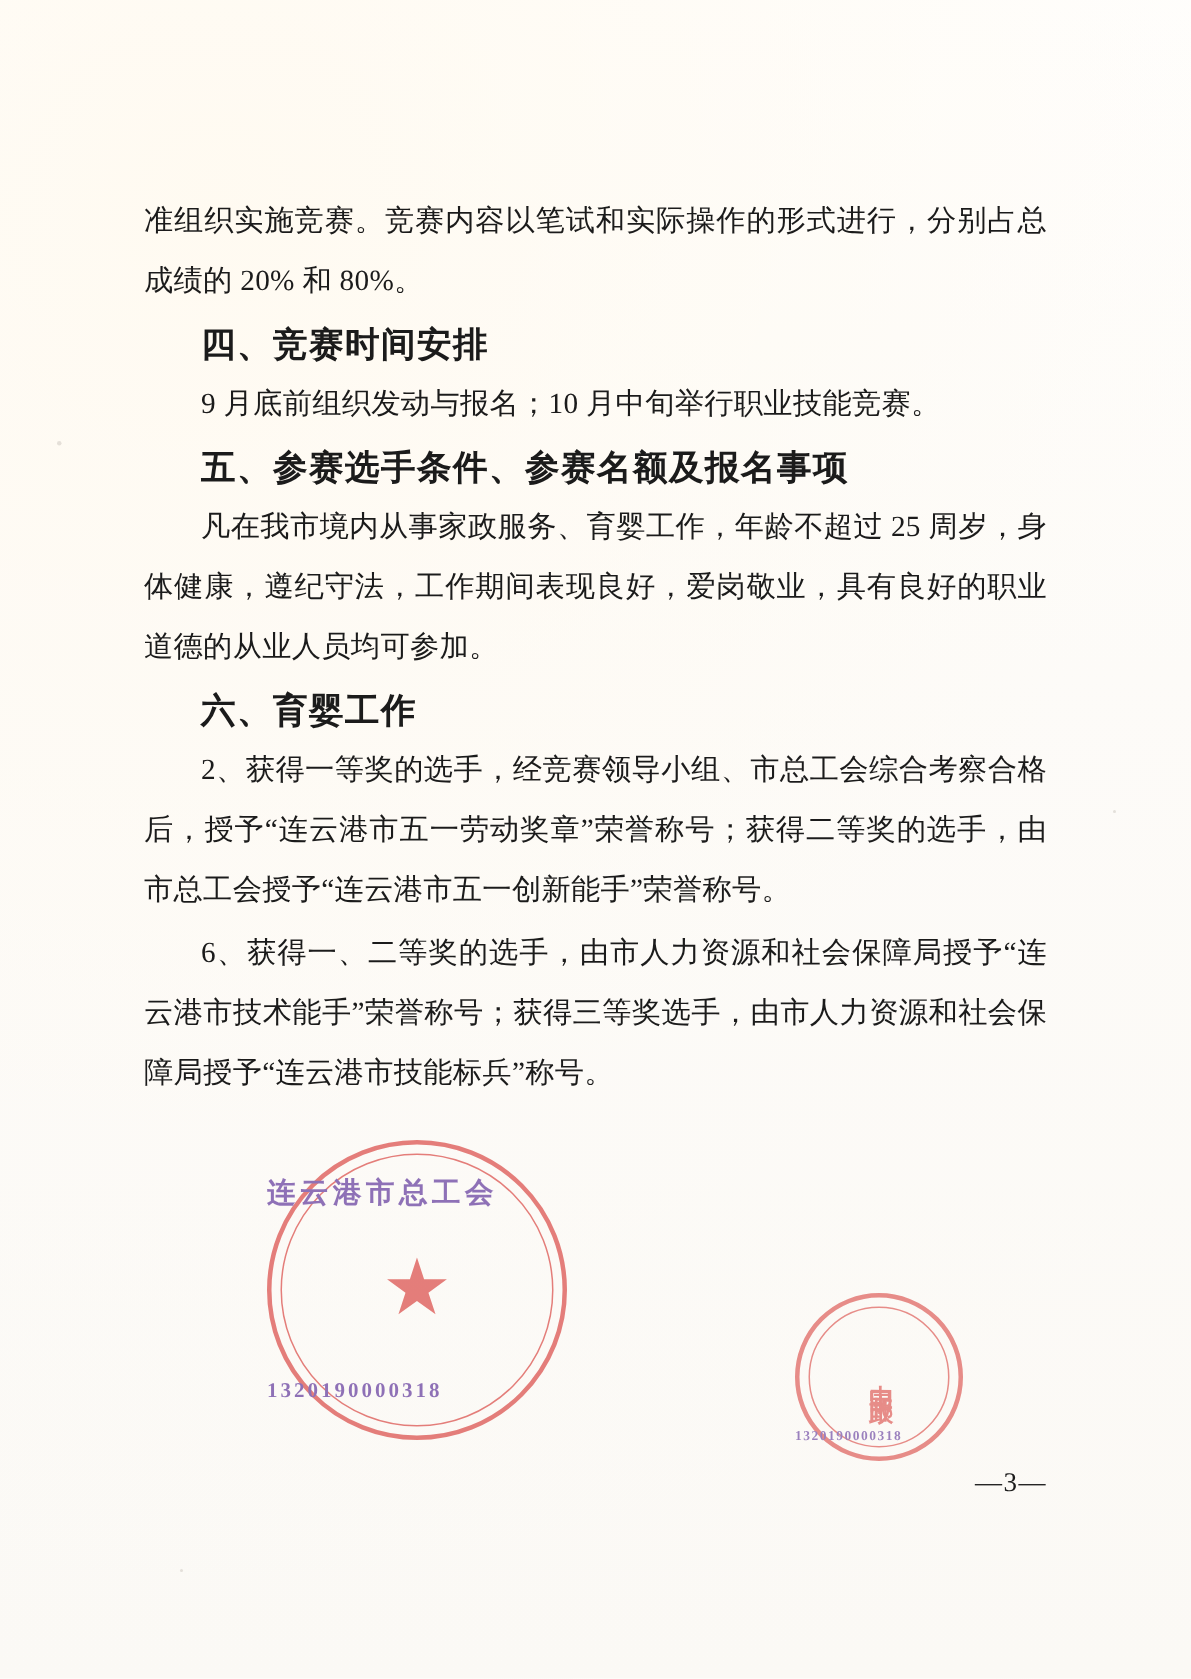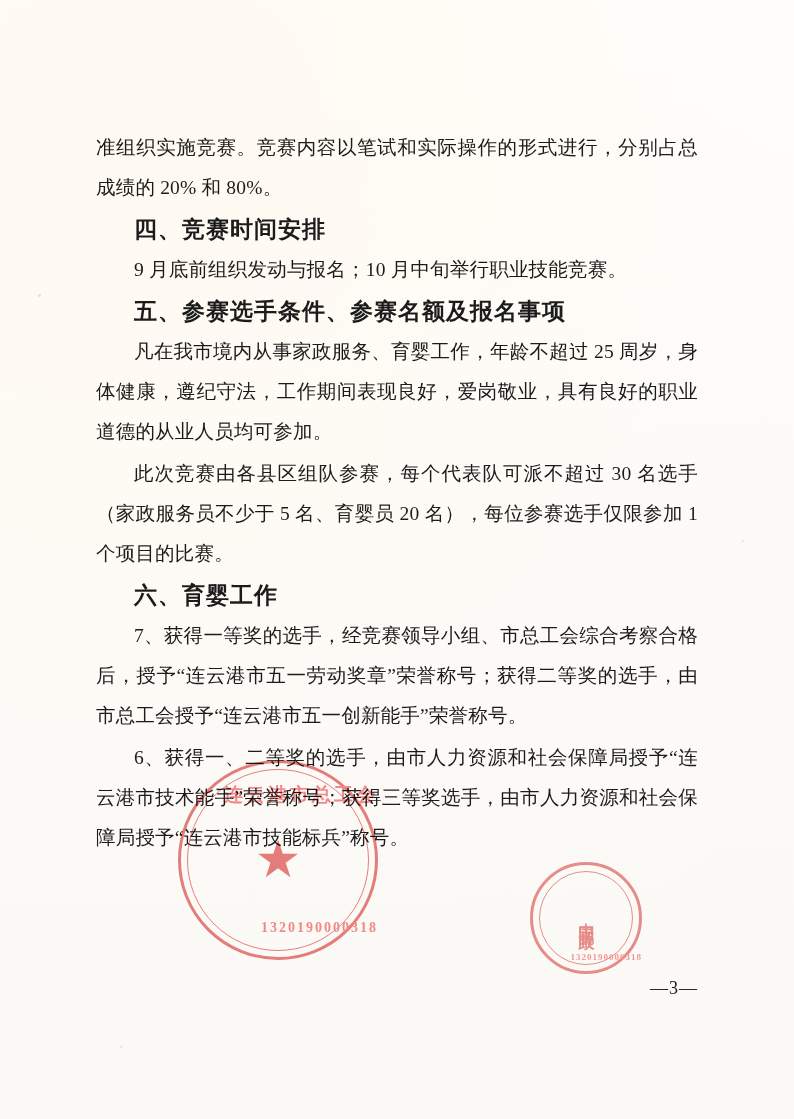--- a/index.html
+++ b/index.html
@@ -80,22 +80,22 @@
     border-radius: 50%;
     border: 3px solid #d8322e;
   }
   .seal-ring.inner {
     inset: 9px;
     border-width: 1.5px;
   }
   .seal-text-top, .seal-text-bottom {
     position: absolute;
     width: 100%;
-    text-align: right;
-    color: #ef4444;
+    text-align: left;
+    color: #4c1d95;
     font-family: "Liberation Serif", serif;
     font-weight: bold;
     letter-spacing: 3px;
   }
   #seal-large {
     left: 178px;
     top: 760px;
     width: 200px;
     height: 200px;
   }
@@ -156,24 +156,23 @@
   <div class="paper-tint"></div>
 
   <div class="content">
     <p class="noindent">准组织实施竞赛。竞赛内容以笔试和实际操作的形式进行，分别占总成绩的 20% 和 80%。</p>
 
     <h2 class="heading">四、竞赛时间安排</h2>
     <p class="indent">9 月底前组织发动与报名；10 月中旬举行职业技能竞赛。</p>
 
     <h2 class="heading">五、参赛选手条件、参赛名额及报名事项</h2>
     <p class="indent">凡在我市境内从事家政服务、育婴工作，年龄不超过 25 周岁，身体健康，遵纪守法，工作期间表现良好，爱岗敬业，具有良好的职业道德的从业人员均可参加。</p>
-    <p class="indent">此次竞赛由各县区组队参赛，每个代表队可派不超过 30 名选手（家政服务员不少于 5 名、育婴员 20 名），每位参赛选手仅限参加 1 个项目的比赛。</p>
 
     <h2 class="heading">六、育婴工作</h2>
-    <p class="indent">7、获得一等奖的选手，经竞赛领导小组、市总工会综合考察合格后，授予“连云港市五一劳动奖章”荣誉称号；获得二等奖的选手，由市总工会授予“连云港市五一创新能手”荣誉称号。</p>
+    <p class="indent">2、获得一等奖的选手，经竞赛领导小组、市总工会综合考察合格后，授予“连云港市五一劳动奖章”荣誉称号；获得二等奖的选手，由市总工会授予“连云港市五一创新能手”荣誉称号。</p>
     <p class="indent">6、获得一、二等奖的选手，由市人力资源和社会保障局授予“连云港市技术能手”荣誉称号；获得三等奖选手，由市人力资源和社会保障局授予“连云港市技能标兵”称号。</p>
   </div>
 
   <div class="page-number">—3—</div>
 
   <div class="seal" id="seal-large">
     <div class="seal-ring"></div>
     <div class="seal-ring inner"></div>
     <div class="seal-text-top">连云港市总工会</div>
     <div class="seal-star">★</div>

